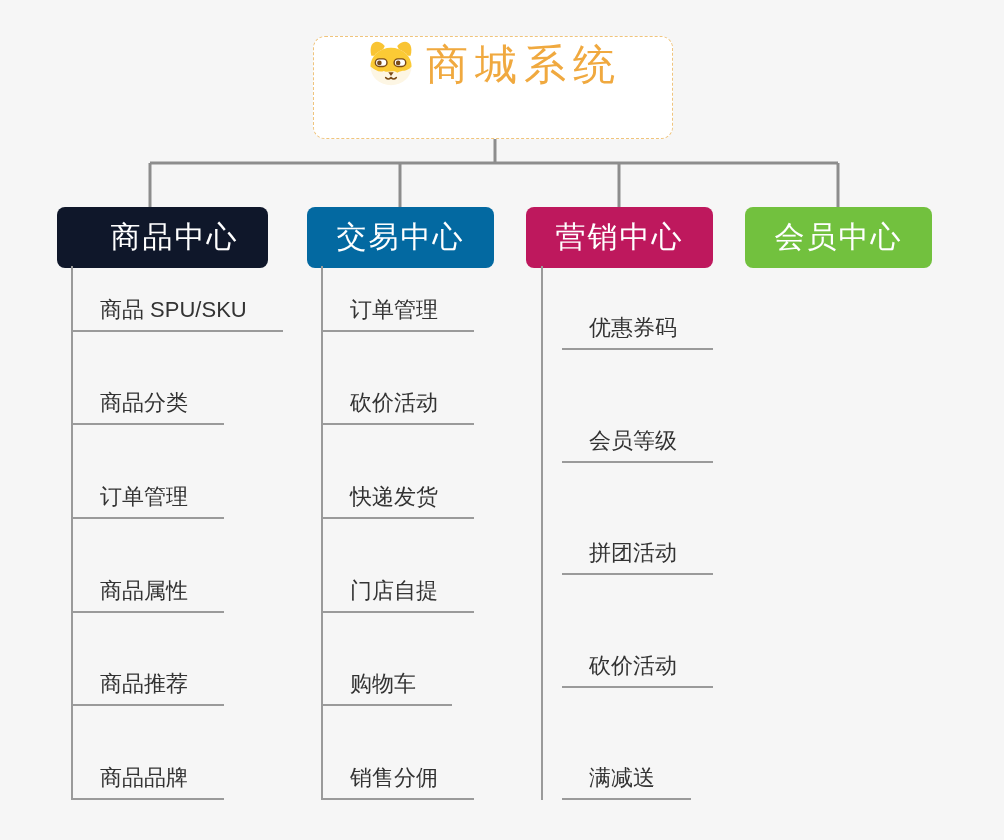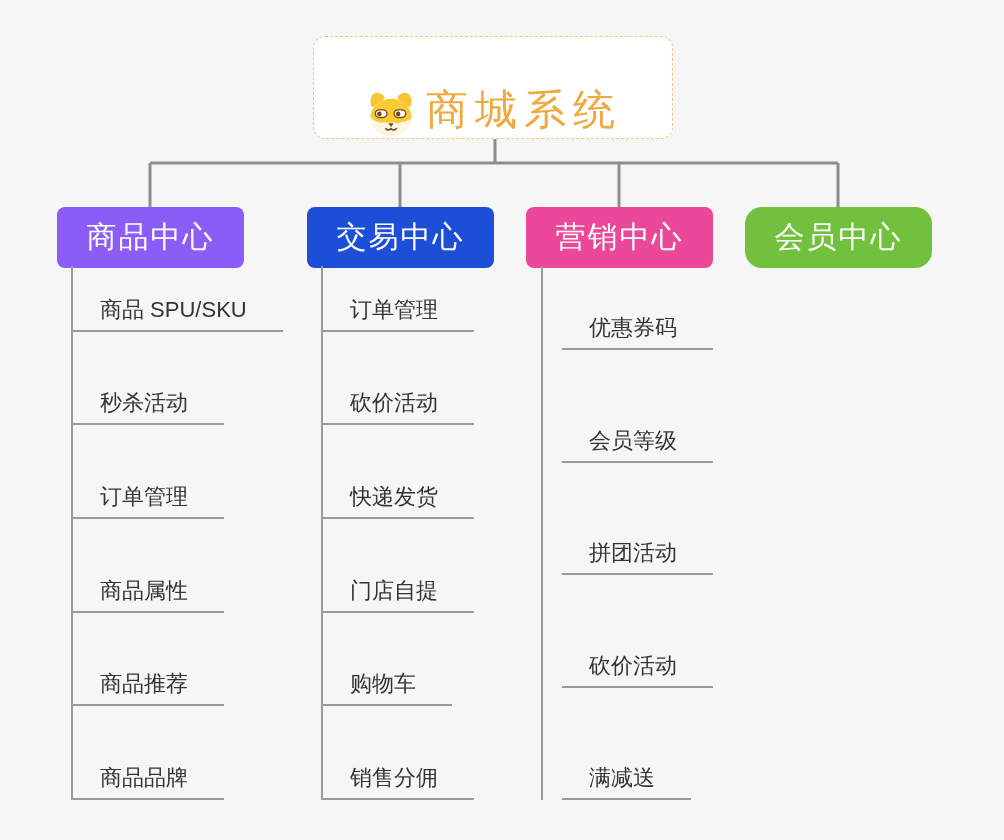--- a/index.html
+++ b/index.html
@@ -5,35 +5,35 @@
   html,body{margin:0;padding:0;background:#f6f6f6;}
   .canvas{
     position:relative;width:1004px;height:840px;background:#f6f6f6;
     font-family:"Liberation Sans",sans-serif;overflow:hidden;
   }
   svg.connectors{position:absolute;left:0;top:0;}
   
   .root{
     position:absolute;left:313px;top:36px;width:360px;height:103px;
     background:#ffffff;border:1px dashed #f0c47c;border-radius:12px;
-    display:flex;align-items:flex-end;justify-content:center;gap:8px;
+    display:flex;align-items:flex-start;justify-content:center;gap:8px;
     box-sizing:border-box;
   }
   .root-icon{display:flex;align-items:center;}
   .root-title{font-size:42px;color:#f0a93f;letter-spacing:7px;font-weight:500;}
   
   .branch-box{
     position:absolute;top:207px;width:187px;height:61px;border-radius:8px;
     color:#ffffff;font-size:30px;letter-spacing:2px;
     display:flex;align-items:center;justify-content:center;
   }
   .b0{left:57px;background:#4a8feb;}
   .b1{left:307px;background:#e45c5a;}
   .b2{left:526px;background:#ecab43;}
-  .b3{left:745px;background:#72c13e;border-radius:17px;}
+  .b3{left:745px;background:#72c13e;}
   
   .leaf-col{
     position:absolute;top:266px;height:534px;
     border-left:2px solid #9a9a9a;
     display:flex;flex-direction:column;gap:28px;
   }
   .c0{left:71px;}
   .c1{left:321px;}
   .c2{left:541px;padding-left:19px;}
   .c3{left:760px;}
@@ -65,31 +65,31 @@
         </g>
         <circle cx="17" cy="29" r="2.6" fill="#7a4b17"></circle>
         <circle cx="38" cy="29" r="2.6" fill="#7a4b17"></circle>
         <path d="M27,39.5 h6 l-3,4.2 z" fill="#7a4b17"></path>
         <path d="M24,45.5 q3,3 6,0 q3,3 6,0" stroke="#7a4b17" stroke-width="1.6" fill="none" stroke-linecap="round"></path>
       </svg>
     </span>
     <span class="root-title">商城系统</span>
   </div>
 
-  <div class="branch-box b0" style="background: #8b5cf6;">商品中心</div>
-  <div class="branch-box b1" style="background: #1d4ed8;">交易中心</div>
-  <div class="branch-box b2" style="background: #ec4899;">营销中心</div>
+  <div class="branch-box b0" style="background: #0f172a; padding-left: 24px;">商品中心</div>
+  <div class="branch-box b1" style="background: #0369a1;">交易中心</div>
+  <div class="branch-box b2" style="background: #be185d;">营销中心</div>
   <div class="branch-box b3" style="background: rgb(114, 193, 62);">会员中心</div>
 
   <div class="leaf-col c0">
     <div class="leaf">
         <span class="leaf-label">商品 SPU/SKU</span>
       </div>
     <div class="leaf">
-        <span class="leaf-label">秒杀活动</span>
+        <span class="leaf-label">商品分类</span>
       </div>
     <div class="leaf">
         <span class="leaf-label">订单管理</span>
       </div>
     <div class="leaf">
         <span class="leaf-label">商品属性</span>
       </div>
     <div class="leaf">
         <span class="leaf-label">商品推荐</span>
       </div>

